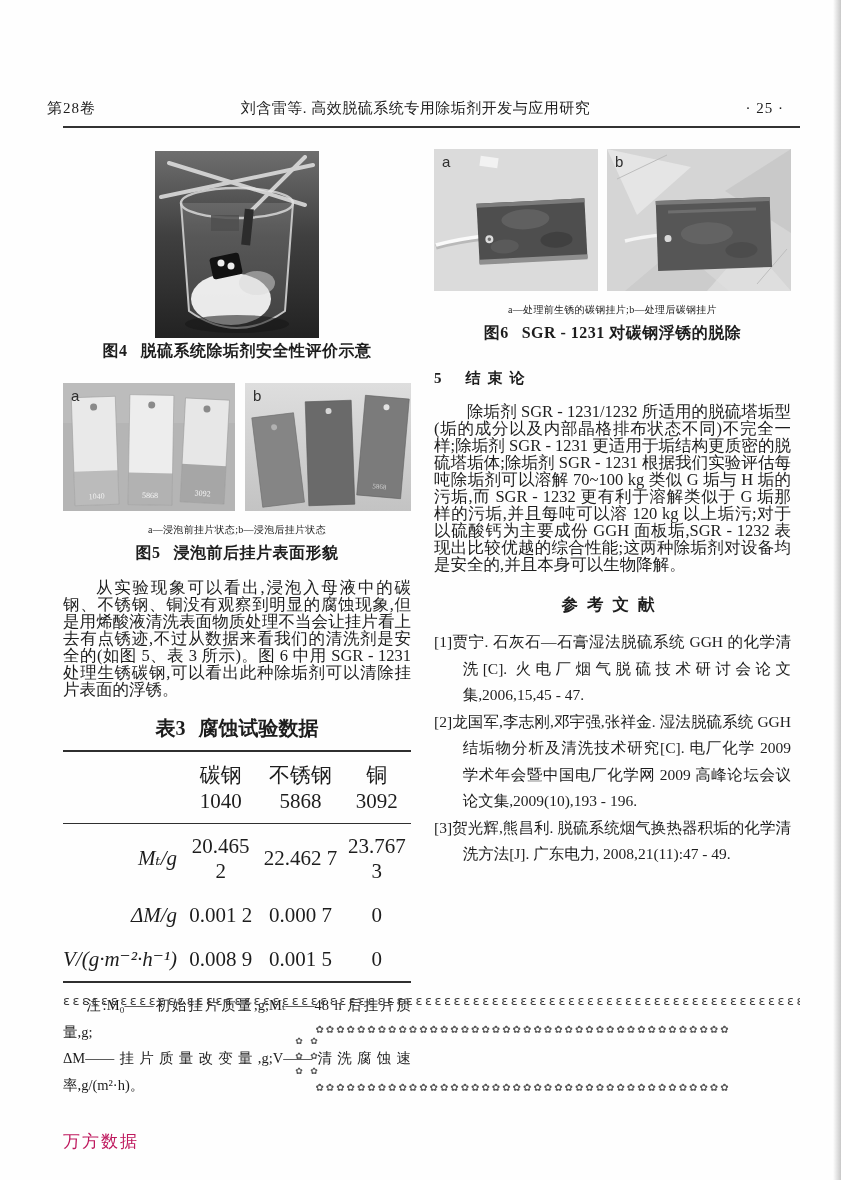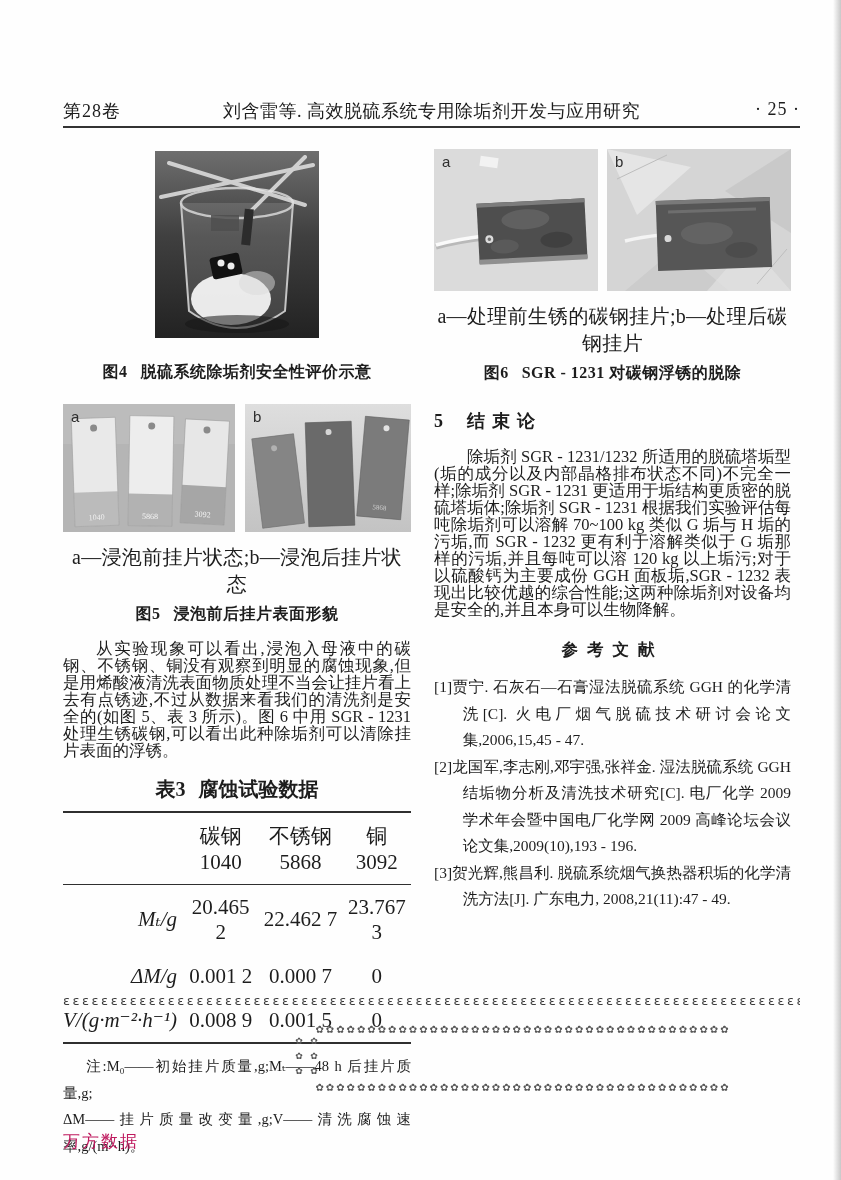--- a/index.html
+++ b/index.html
@@ -1,52 +1,52 @@
 <!DOCTYPE html>
 <html><head>
 <meta charset="utf-8">
 <style>
   html,body{margin:0;padding:0;background:#ffffff;}
   .page{position:relative;width:841px;height:1180px;background:#fefefe;overflow:hidden;
         font-family:"Liberation Serif","DejaVu Serif",serif;color:#1d1d1d;}
   .scan-edge-right{position:absolute;top:0;right:0;width:8px;height:100%;
         background:linear-gradient(to right,rgba(190,190,190,0),#c8c8c8);}
   
-  .hdr{position:absolute;top:99px;left:63px;width:737px;display:flex;align-items:flex-start;font-size:18px;}
+  .hdr{position:absolute;top:99px;left:47px;width:737px;display:flex;align-items:center;font-size:15px;}
   .hdr-vol{width:140px;letter-spacing:1px;}
   .hdr-title{flex:1;text-align:center;letter-spacing:.5px;}
   .hdr-page{width:140px;text-align:right;letter-spacing:1px;}
   .hdr-rule{position:absolute;top:126px;left:63px;width:737px;border-top:2px solid #333;}
   
   .col-left{position:absolute;left:63px;top:145px;width:348px;}
   .col-right{position:absolute;left:434px;top:145px;width:357px;}
   
   .fig4-wrap{width:164px;margin:6px auto 0;}
   svg{display:block;}
-  .fig-caption{text-align:center;font-size:16px;font-weight:600;margin-top:24px;letter-spacing:.5px;}
+  .fig-caption{text-align:center;font-size:16px;font-weight:600;margin-top:3px;letter-spacing:.5px;}
   .fig-caption .cap-label{margin-right:13px;}
   .fig-row{display:flex;gap:10px;margin-top:21px;}
   .panel{position:relative;}
   .panel-letter{position:absolute;top:4px;left:8px;font-family:"Liberation Sans","DejaVu Sans",sans-serif;
         font-size:15px;color:#2e2e2e;}
-  .fig-subcaption{text-align:center;font-size:20px;margin-top:12px;letter-spacing:.3px;}
+  .fig-subcaption{text-align:center;font-size:10px;margin-top:12px;letter-spacing:.3px;}
   
   .para{margin-top:15px;font-size:16.5px;line-height:17px;text-align:justify;text-indent:2em;}
   
   .tbl-title{text-align:center;font-weight:700;font-size:20px;margin-top:17px;}
   .tbl-title .cap-label{margin-right:13px;}
   table.data{width:100%;border-collapse:collapse;margin-top:8px;font-size:21px;
         border-top:2px solid #2f2f2f;border-bottom:2px solid #2f2f2f;}
   table.data thead th{border-bottom:1.5px solid #2f2f2f;padding:9px 2px;font-weight:normal;text-align:center;}
   table.data tbody th{text-align:right;font-style:italic;font-weight:normal;padding:9.5px 6px 9.5px 0;white-space:nowrap;}
   table.data tbody td{text-align:center;padding:9.5px 2px;}
   .tbl-note{font-size:14.5px;line-height:26.5px;margin-top:9px;text-align:justify;}
   .tbl-note .n1{text-indent:1.6em;}
   
-  .sec-head{margin-top:25px;font-size:18px;font-weight:700;}
+  .sec-head{margin-top:25px;font-size:15px;font-weight:700;}
   .sec-head .sec-no{margin-right:24px;}
   .sec-head .sec-title{letter-spacing:7px;}
   .ref-head{text-align:center;font-weight:700;font-size:16.5px;letter-spacing:9px;margin-top:21px;}
   .ref-list{margin-top:13px;font-size:15.5px;line-height:26.5px;}
   .ref-item{padding-left:1.85em;text-indent:-1.85em;text-align:justify;}
   
   .sep{position:absolute;top:993px;left:63px;width:737px;overflow:hidden;white-space:nowrap;
         font-family:"DejaVu Sans",sans-serif;font-size:13px;color:#3d3d3d;letter-spacing:2.5px;}
   .banner{position:absolute;top:1023px;left:289px;width:468px;}
   .orn-row{text-align:center;font-family:"DejaVu Sans",sans-serif;font-size:10px;color:#565656;

